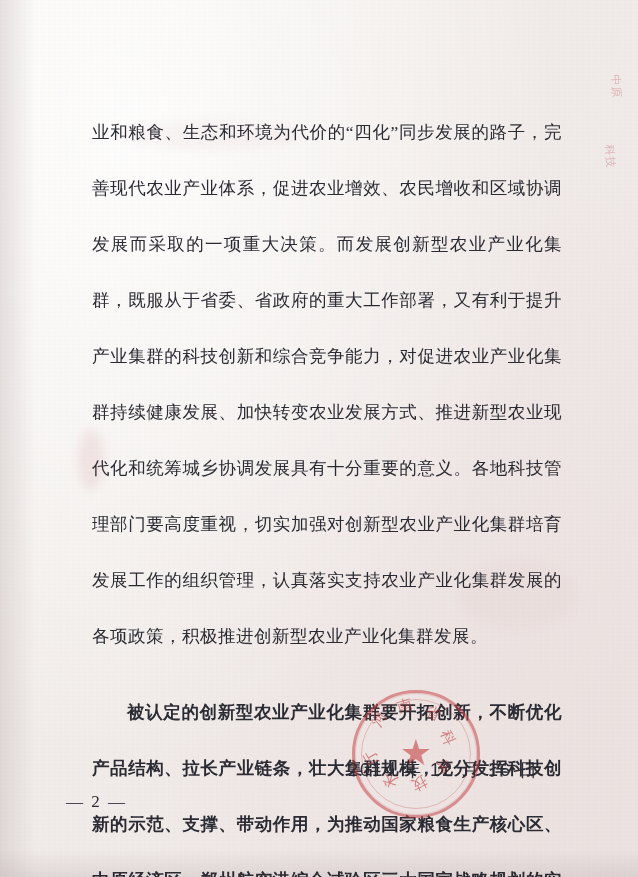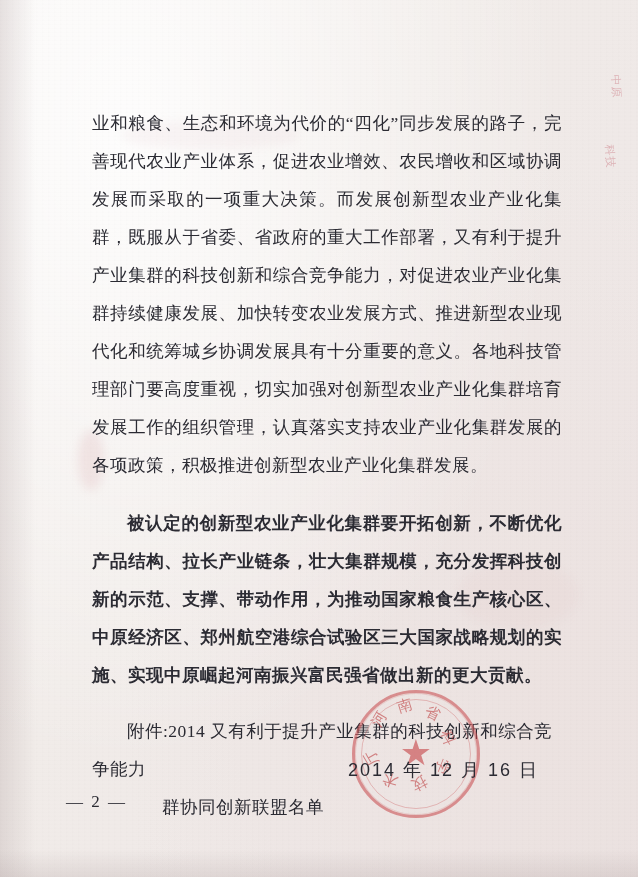--- a/index.html
+++ b/index.html
@@ -56,21 +56,21 @@
   .smudge-c { right: 60px; top: 560px; width: 120px; height: 70px; background: rgba(219,188,188,0.12); }
 
   .doc-body {
     position: absolute;
     left: 92px;
     top: 104px;
     width: 470px;
   }
   .para {
     font-size: 17.5px;
-    line-height: 38px;
+    line-height: 56px;
     color: #2b2b33;
     text-align: justify;
     letter-spacing: 0.5px;
     margin: 0 0 8px 0;
     font-family: "Liberation Serif", serif;
   }
   .para.indent {
     text-indent: 35px;
     font-weight: bold;
   }

